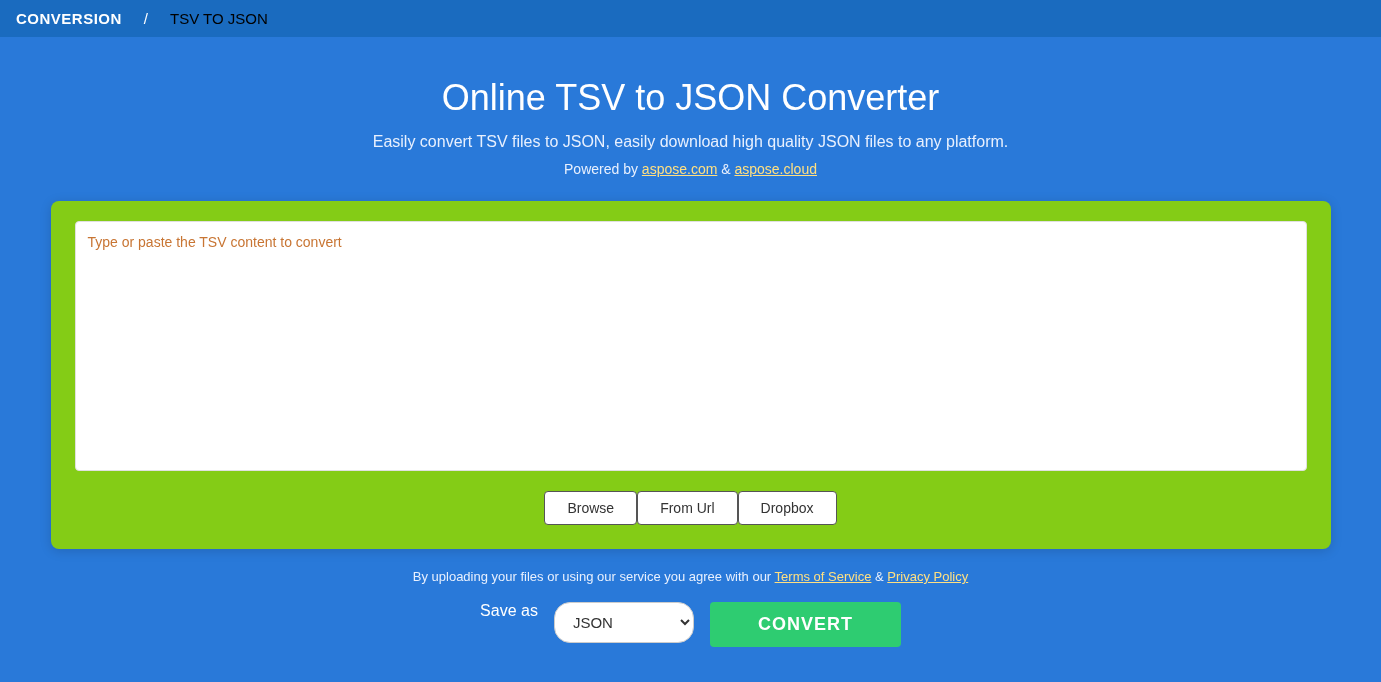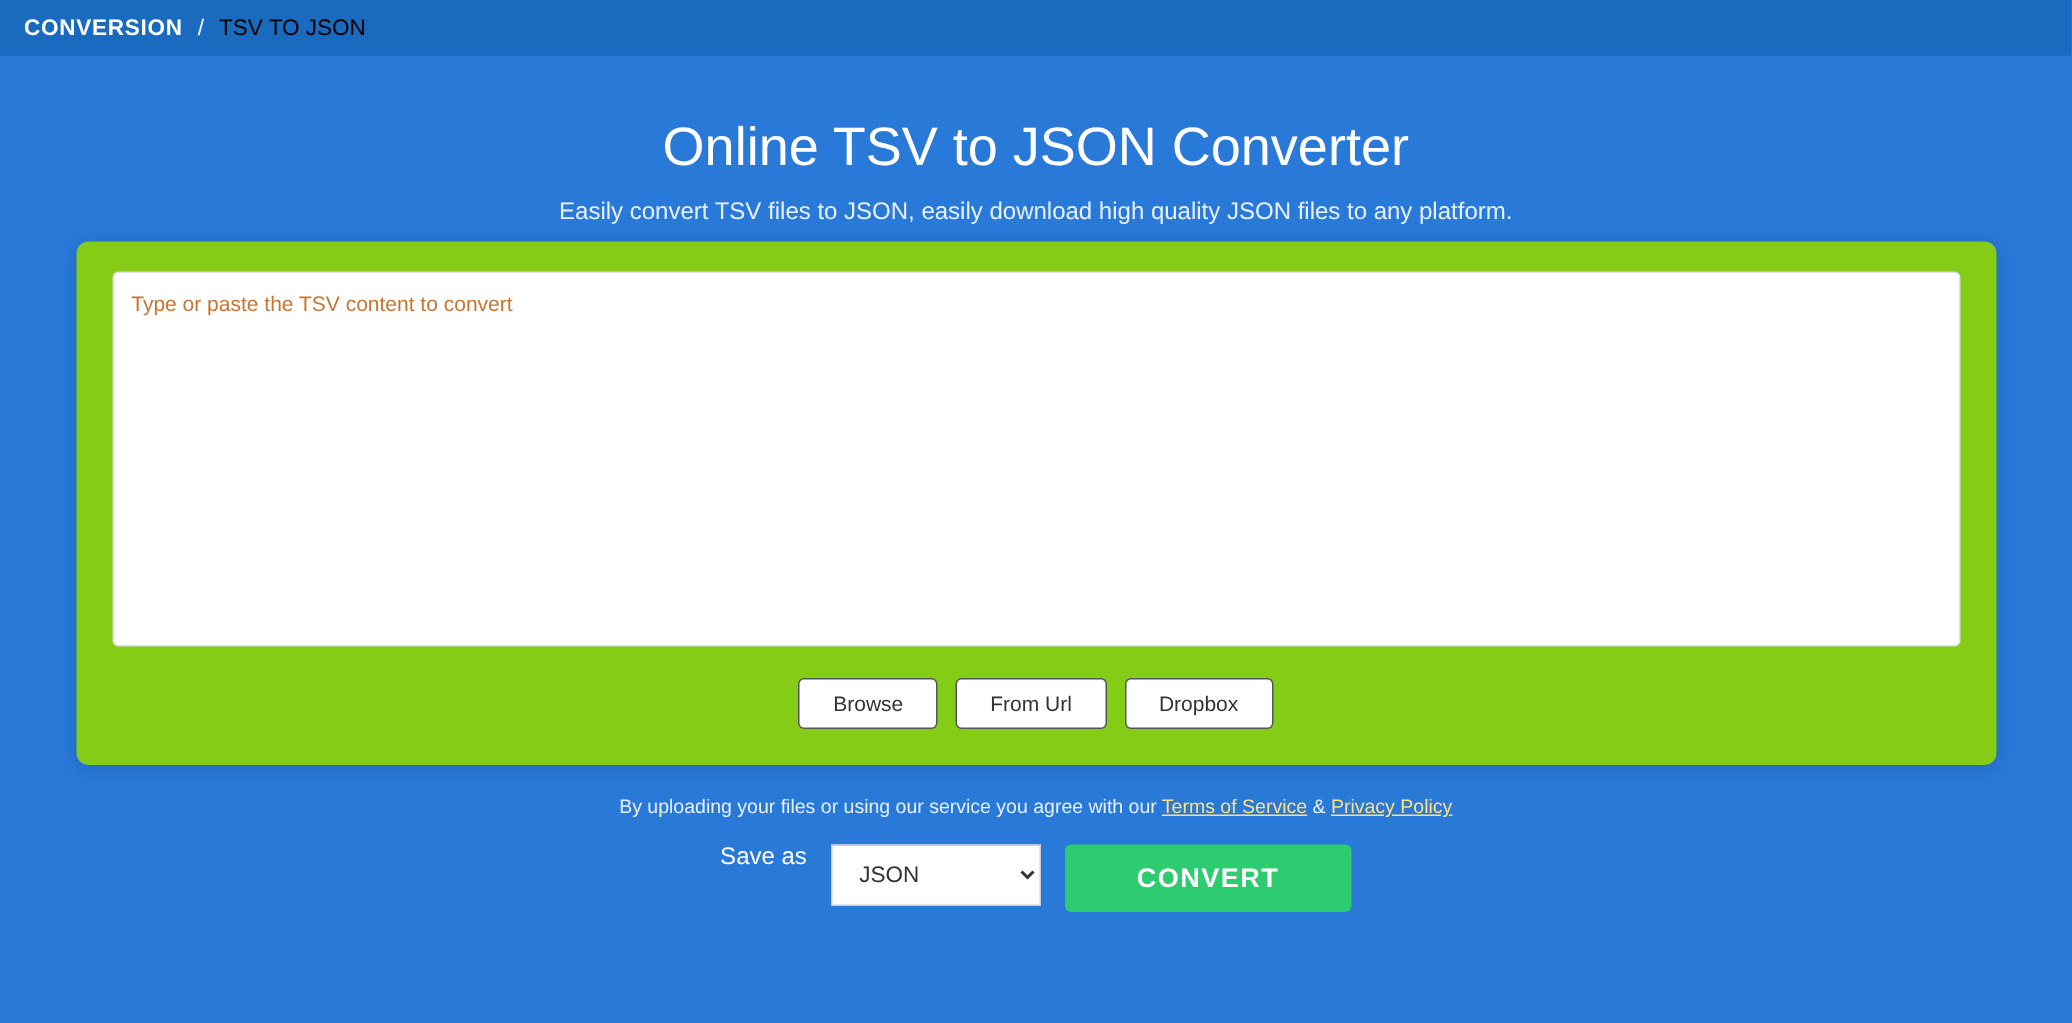--- a/index.html
+++ b/index.html
@@ -10,21 +10,21 @@
       display: flex;
       flex-direction: column;
     }
 
     
     .top-bar {
       background: #1a6bbf;
       padding: 10px 16px;
       display: flex;
       align-items: center;
-      gap: 10px;
+      gap: 22px;
     }
     .top-bar-breadcrumb {
       color: #fff;
       font-size: 15px;
       font-weight: 600;
       letter-spacing: 0.5px;
     }
     .top-bar-separator {
       color: #fff;
       font-size: 15px;
@@ -93,21 +93,20 @@
       font-family: Arial, sans-serif;
       margin-bottom: 16px;
     }
     .text-area::placeholder {
       color: #c87533;
     }
 
     .buttons-row {
       display: flex;
       justify-content: center;
-      gap: 12px;
       flex-wrap: wrap;
     }
 
     .action-btn {
       padding: 8px 22px;
       border: 1.5px solid #555;
       background: #fff;
       border-radius: 4px;
       font-size: 14px;
       cursor: pointer;
@@ -137,21 +136,21 @@
 
     .save-as-label {
       color: #fff;
       font-size: 16px;
     }
 
     .format-select {
       padding: 10px 14px;
       font-size: 15px;
       border: 1.5px solid #ccc;
-      border-radius: 0;
+      border-radius: 16px;
       background: #fff;
       color: #333;
       cursor: pointer;
       width: 140px;
       outline: none;
     }
 
     .convert-btn {
       background: #2ecc71;
       color: #fff;
@@ -171,20 +170,23 @@
 <div class="top-bar">
   <span class="top-bar-breadcrumb">CONVERSION</span>
   <span class="top-bar-separator">/</span>
   <span class="top-bar-current">TSV TO JSON</span>
 </div>
 
 <div class="main-content">
 
   <h1 class="page-title">Online TSV to JSON Converter</h1>
   <p class="page-subtitle">Easily convert TSV files to JSON, easily download high quality JSON files to any platform.</p>
+  <p class="powered-by">
+    <span>Powered by </span><a href="#">aspose.com</a><span> &amp; </span><a href="#">aspose.cloud</a>
+  </p>
 
   <div class="card">
     <textarea class="text-area" placeholder="Type or paste the TSV content to convert" style=""></textarea>
     <div class="buttons-row">
       <button class="action-btn">Browse</button>
       <button class="action-btn">From Url</button>
       <button class="action-btn">Dropbox</button>
     </div>
   </div>
 

